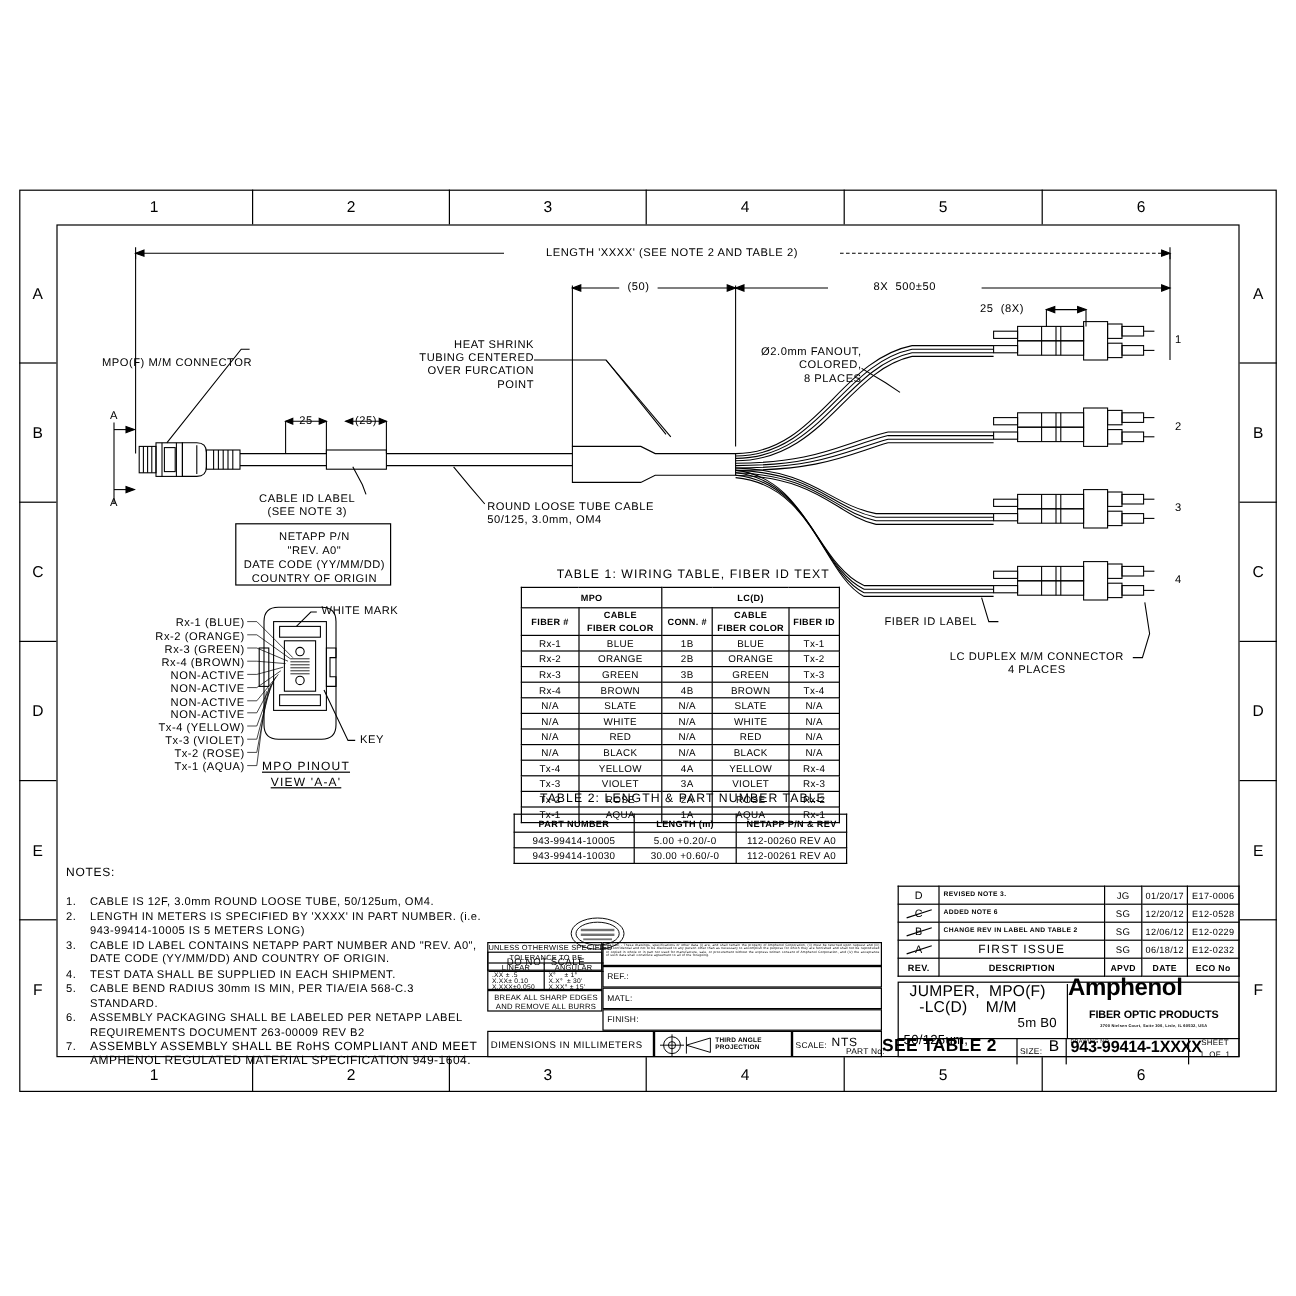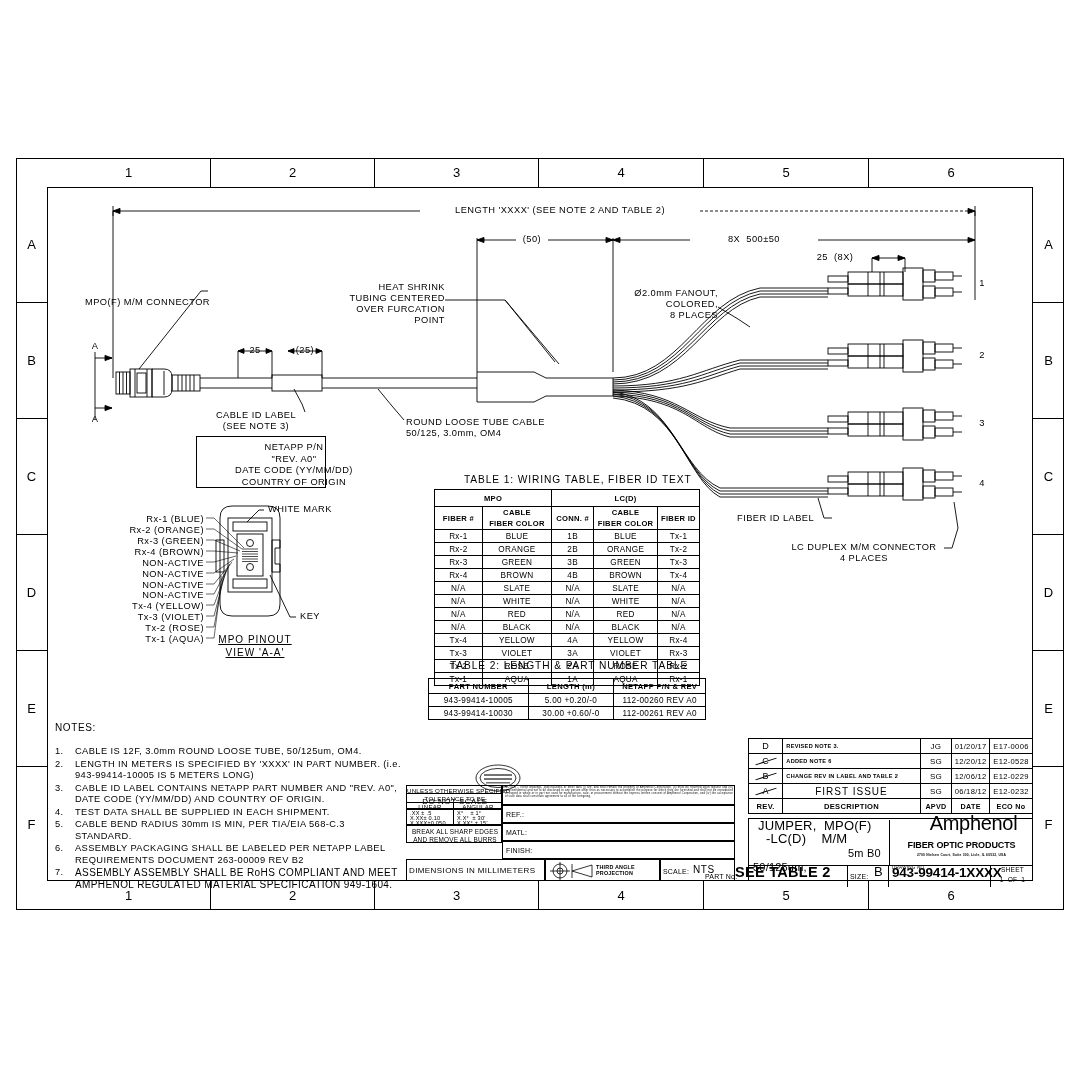--- a/index.html
+++ b/index.html
@@ -347,21 +347,21 @@
 
   <div class="t c" style="left:88px;top:341px;width:14px;">A</div>
   <div class="t c" style="left:88px;top:414px;width:14px;">A</div>
 
   <div class="t c" style="left:975px;top:278px;width:14px;">1</div>
   <div class="t c" style="left:975px;top:350px;width:14px;">2</div>
   <div class="t c" style="left:975px;top:418px;width:14px;">3</div>
   <div class="t c" style="left:975px;top:478px;width:14px;">4</div>
 
   <div style="position:absolute;left:196px;top:436px;width:130px;height:52px;border:1px solid #000;box-sizing:border-box;">
-    <div class="t c" style="left:0;top:5px;width:130px;line-height:11.5px;margin-left:32px;">NETAPP P/N
+    <div class="t c" style="left:0;top:5px;width:130px;line-height:11.5px;">NETAPP P/N
 "REV. A0"
 DATE CODE (YY/MM/DD)
 COUNTRY OF ORIGIN</div>
   </div>
 
   <svg width="1080" height="1080" style="pointer-events:none;">
     <g stroke="#000" fill="none" stroke-width="0.9">
 
       <path d="M232,506 h36 q12,0 12,12 v86 q0,12 -12,12 h-36 q-12,0 -12,-12 v-86 q0,-12 12,-12 z"></path>
 
@@ -701,21 +701,21 @@
   <div style="position:absolute;left:748px;top:818px;width:285px;height:63px;border:1px solid #000;box-sizing:border-box;"></div>
 
   <div style="position:absolute;left:752px;top:820px;width:138px;height:45px;border-right:1px solid #000;box-sizing:border-box;">
     <div class="tbtxt" style="left:6px;top:2px;font-size:13px;letter-spacing:.2px;">JUMPER,  MPO(F)</div>
     <div class="tbtxt" style="left:14px;top:15px;font-size:13px;letter-spacing:.2px;">-LC(D)    M/M</div>
     <div class="tbtxt" style="left:1px;top:43px;font-size:11px;">50/125um,</div>
     <div class="tbtxt" style="left:96px;top:29px;font-size:11px;">5m B0</div>
   </div>
 
   <div style="position:absolute;left:890px;top:820px;width:143px;height:45px;">
-    <div class="tbtxt c" style="left:12px;top:-1px;width:143px;text-align:center;font-size:20px;font-weight:normal;letter-spacing:-.3px;">Amphenol</div>
+    <div class="tbtxt c" style="left:0;top:-1px;width:143px;text-align:left;font-size:20px;font-weight:bold;letter-spacing:-.3px;">Amphenol</div>
     <div class="tbtxt c" style="left:0;top:21px;width:143px;text-align:center;font-size:9px;font-weight:bold;letter-spacing:-.1px;">FIBER OPTIC PRODUCTS</div>
     <div class="tbtxt c" style="left:0;top:31px;width:143px;text-align:center;font-size:3.3px;font-weight:bold;">2700 Nielsen Court, Suite 300, Lisle, IL 60532, USA</div>
   </div>
 
   <div style="position:absolute;left:890px;top:865px;width:100px;height:22px;">
     <div class="tbtxt" style="left:2px;top:-1px;font-size:4.6px;">DRAWING NO.</div>
     <div class="tbtxt" style="left:2px;top:4px;font-size:13.5px;font-weight:bold;letter-spacing:-.2px;">943-99414-1XXXX</div>
   </div>
   <div style="position:absolute;left:990px;top:865px;width:43px;height:22px;border-left:1px solid #000;box-sizing:border-box;">
     <div class="tbtxt c" style="left:0;top:1px;width:43px;text-align:center;font-size:6.6px;">SHEET</div>

